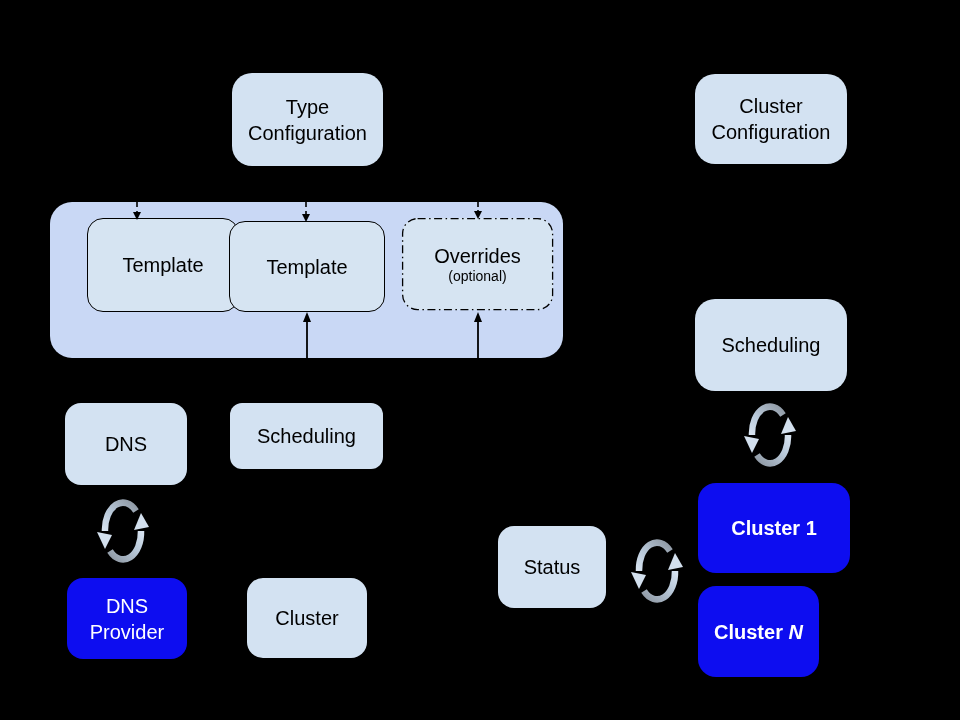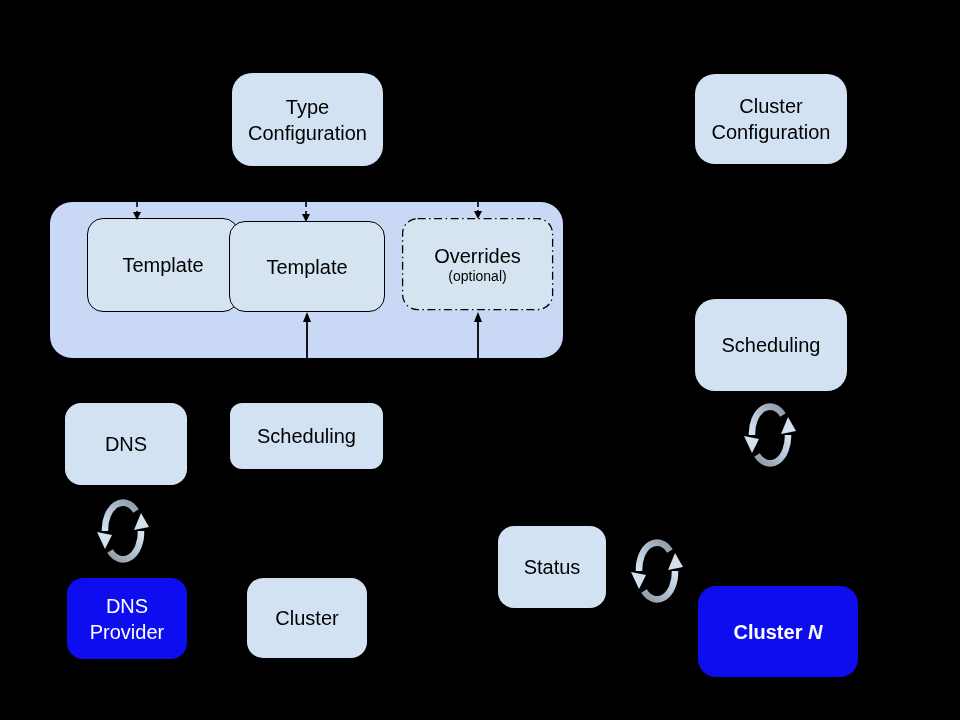--- a/index.html
+++ b/index.html
@@ -128,22 +128,25 @@
   </div>
 
   <div class="node light" style="left:695px;top:299px;width:152px;height:92px;border-radius:20px;">
     <span class="label">Scheduling</span>
   </div>
 
   <div class="node light" style="left:498px;top:526px;width:108px;height:82px;border-radius:16px;">
     <span class="label">Status</span>
   </div>
 
+  <div class="node blue" style="left:698px;top:483px;width:152px;height:90px;border-radius:18px;">
+    <span class="label bold">Cluster 1</span>
+  </div>
 
-  <div class="node blue" style="left:698px;top:586px;width:160px;height:91px;border-radius:18px;">
+  <div class="node blue" style="left:698px;top:586px;width:121px;height:91px;border-radius:18px;">
     <span class="label bold"><span>Cluster </span><span class="italic">N</span></span>
   </div>
 
   <svg class="sync" style="left:96px;top:494px;" viewBox="0 0 54 74">
     <path d="M 40 17 A 18 27 0 0 0 9 37" fill="none" stroke="url(#gSyncTop)" stroke-width="6.5"></path>
     <polygon points="9,55 1,38 16,41" fill="#d3e0ee"></polygon>
     <path d="M 14 57 A 18 27 0 0 0 45 37" fill="none" stroke="url(#gSyncBot)" stroke-width="6.5"></path>
     <polygon points="45,19 38,36 53,33" fill="#d3e0ee"></polygon>
   </svg>
 

